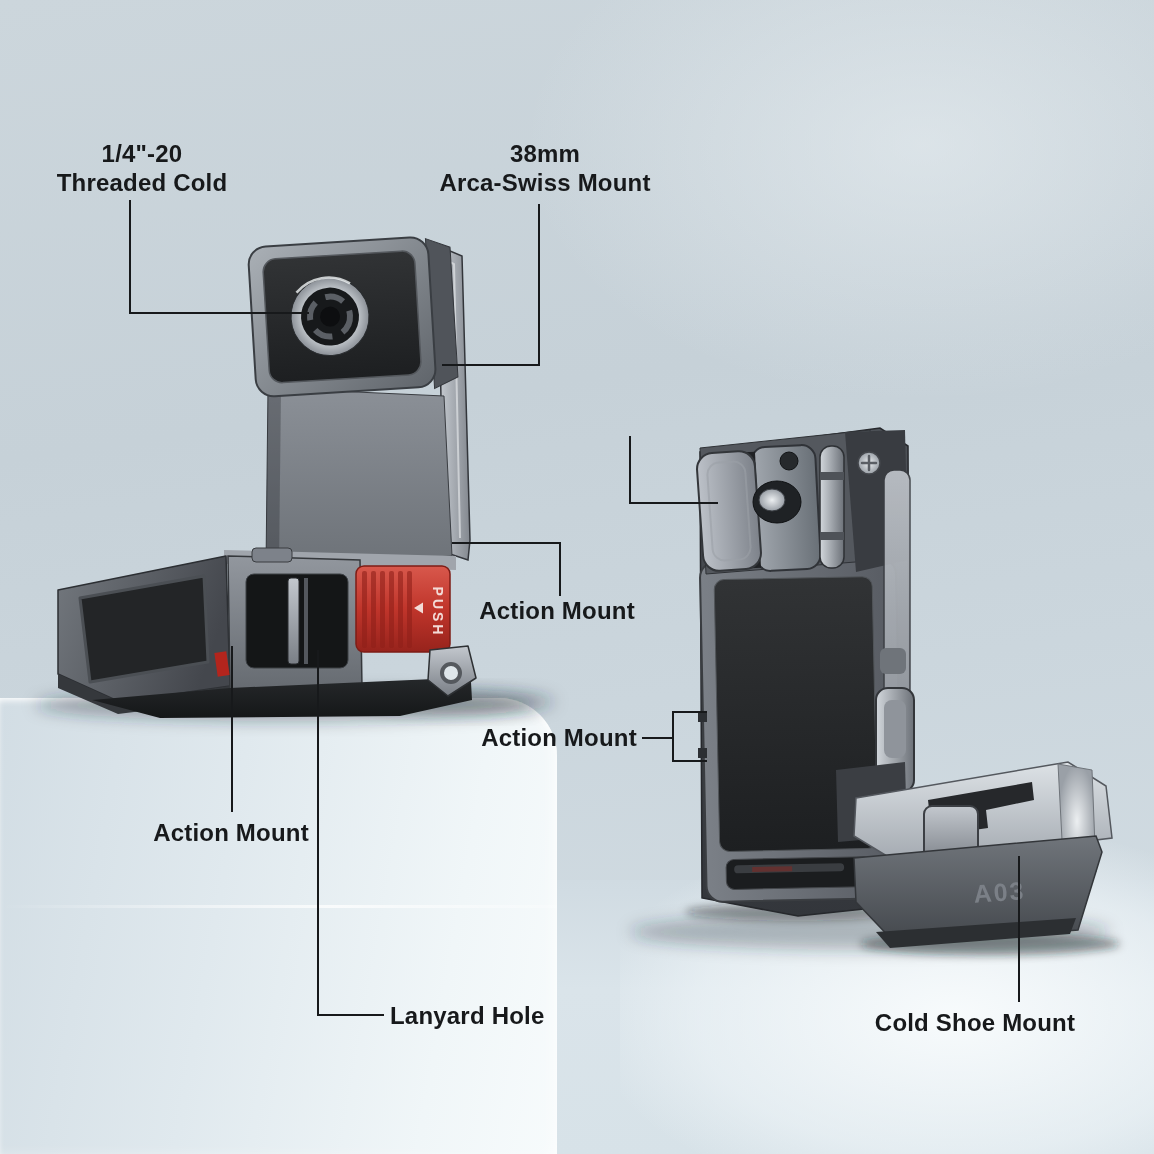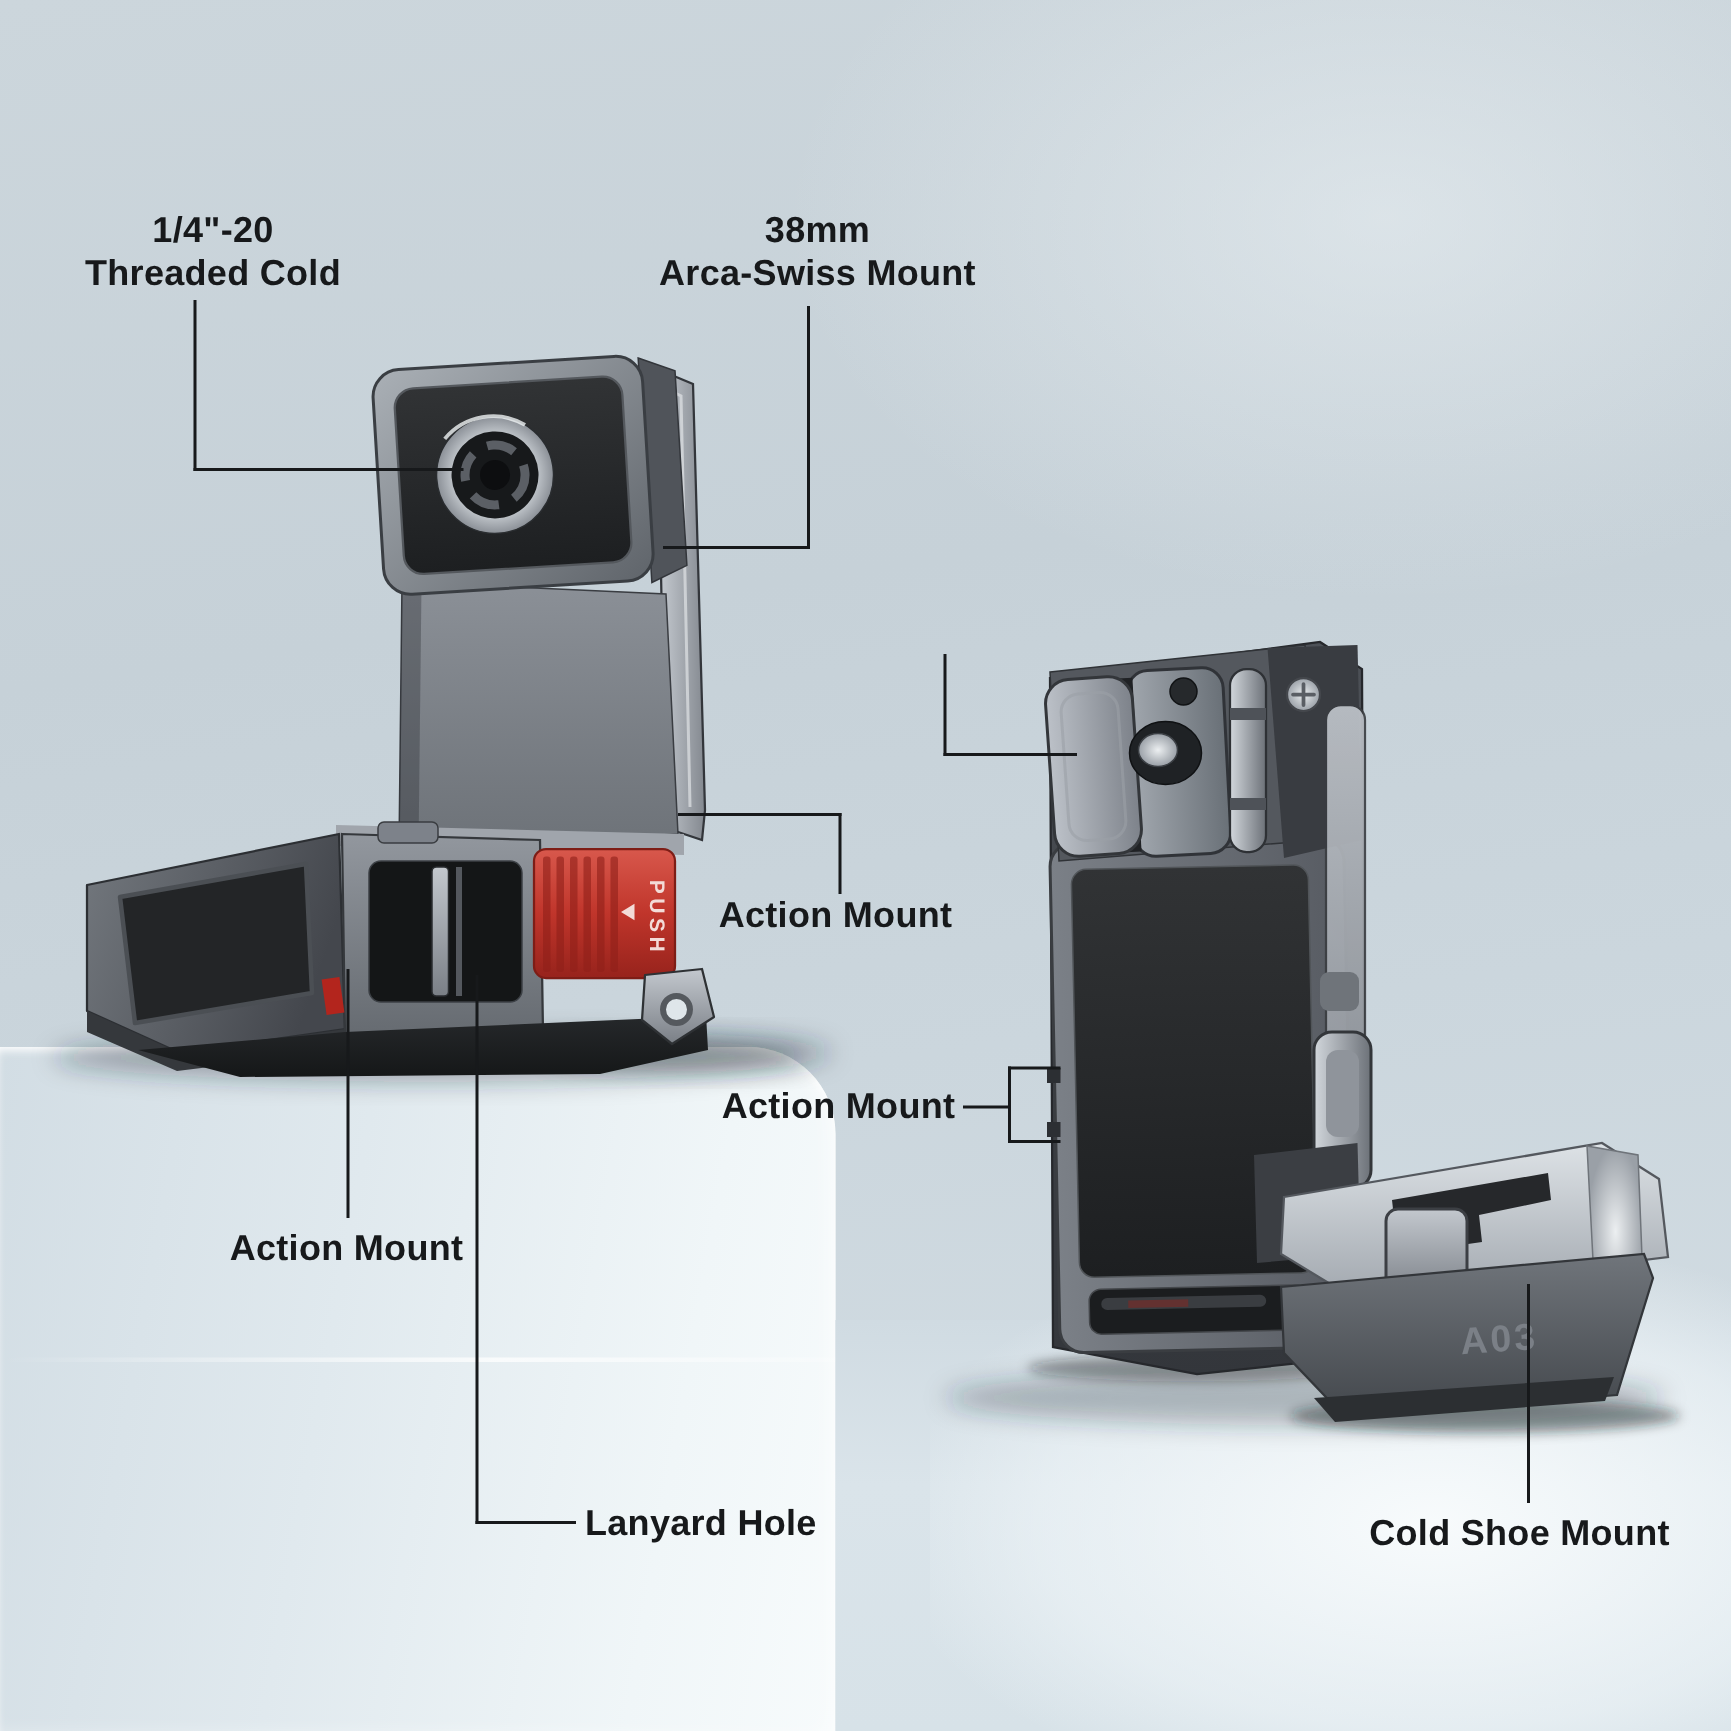--- a/index.html
+++ b/index.html
@@ -286,17 +286,17 @@
   </div>
 
   <div class="label" style="left:141px;top:818px;width:180px">
     <span>Action Mount</span>
   </div>
 
   <div class="label left-align" style="left:390px;top:1001px">
     <span>Lanyard Hole</span>
   </div>
 
-  <div class="label" style="left:893px;top:1008px;width:240px">
+  <div class="label" style="left:855px;top:1008px;width:240px">
     <span>Cold Shoe Mount</span>
   </div>
 
 </div>
 
 </body></html>

